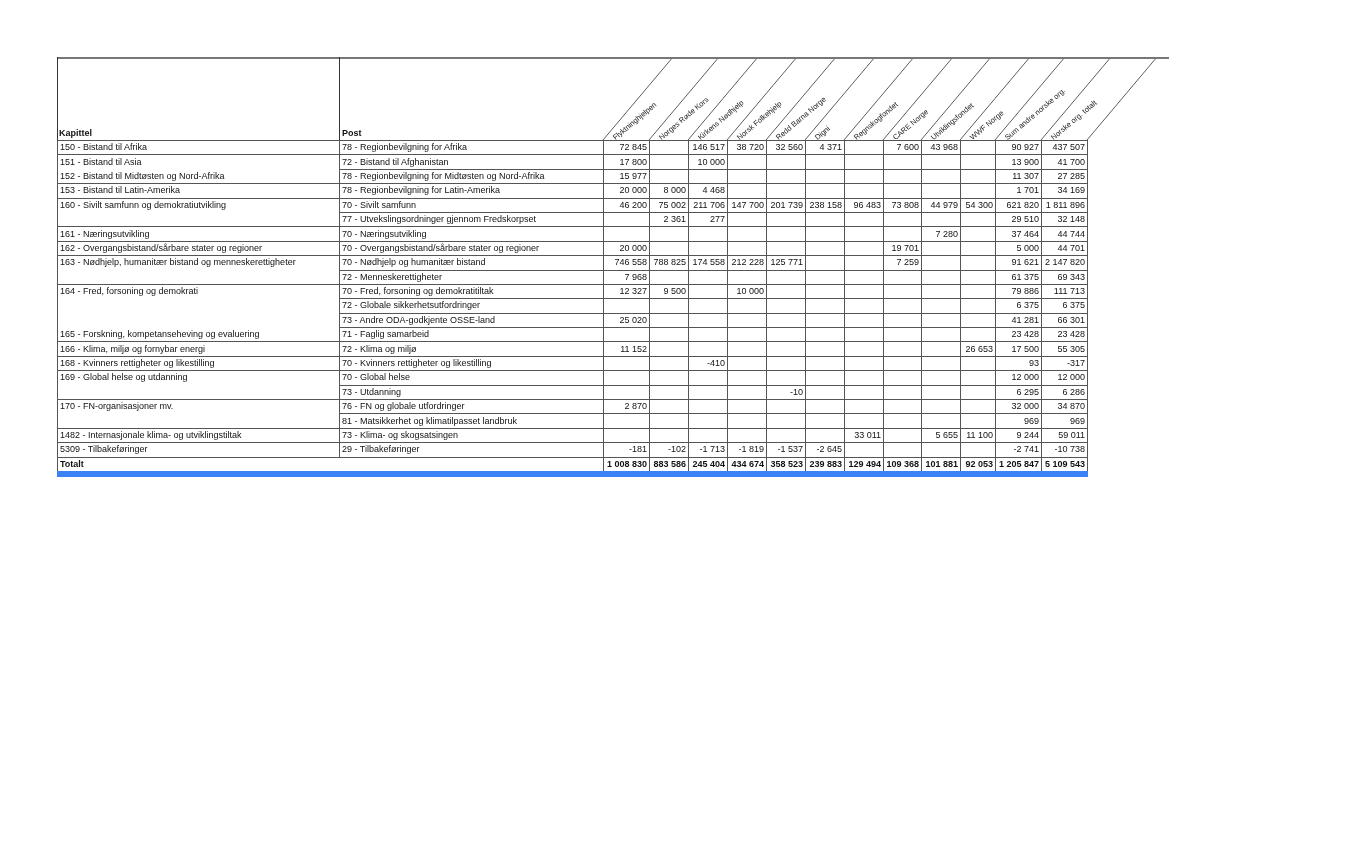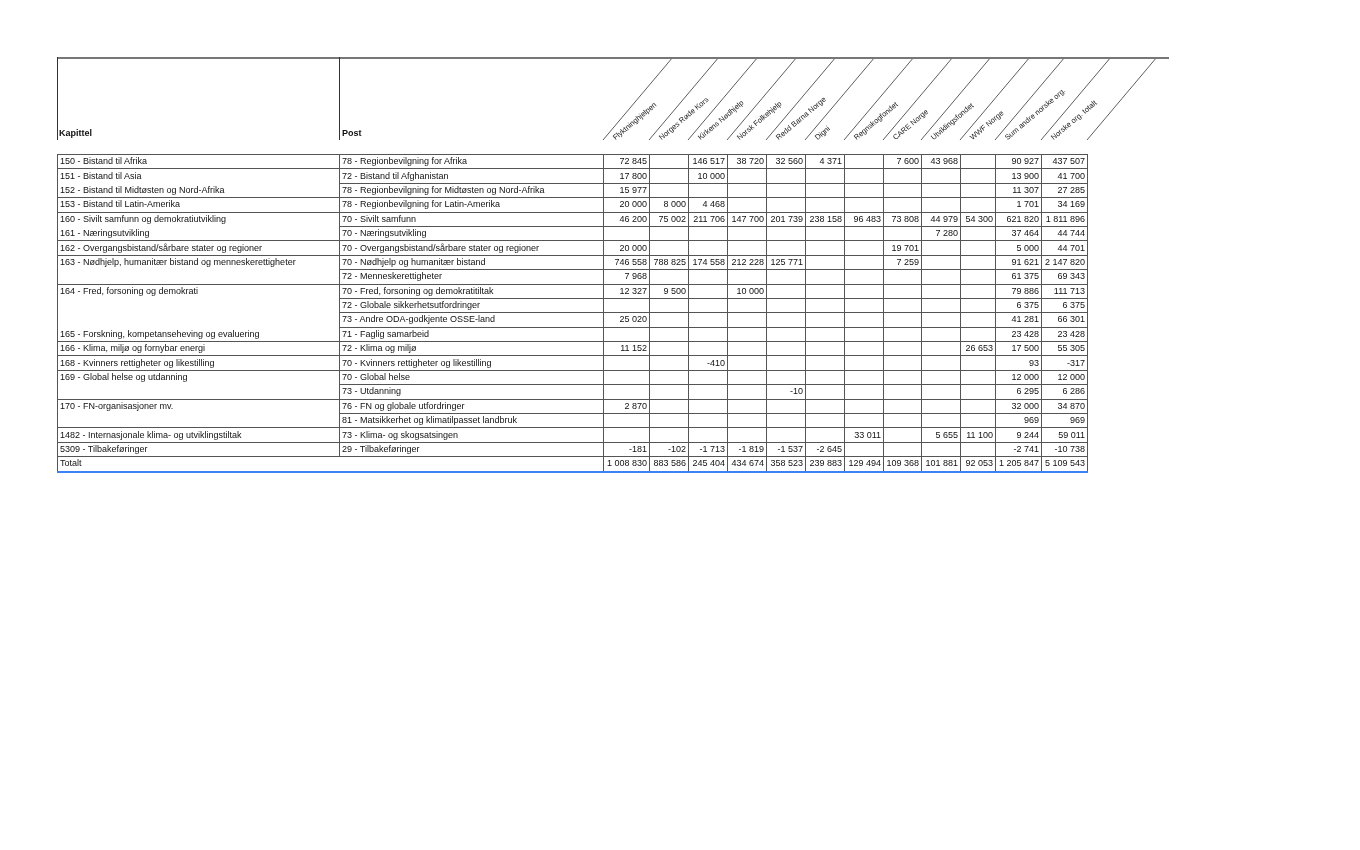--- a/index.html
+++ b/index.html
@@ -6,25 +6,25 @@
   body { width: 1360px; height: 850px; position: relative; overflow: hidden;
          font-family: "Liberation Sans", sans-serif; color: #111; }
   #sheet { position: absolute; left: 57px; top: 57px; }
   .hdr { position: relative; width: 1120px; height: 83px; }
   .hdr-line-top { position: absolute; left: 0; top: 0; width: 1112px; height: 2px; background: #777; }
   .hdr-left-border { position: absolute; left: 0; top: 0; width: 1px; height: 83px; background: #333; }
   .hdr-post-border { position: absolute; left: 282px; top: 0; width: 1px; height: 83px; background: #333; }
   .hdr-label { position: absolute; bottom: 2px; font-size: 9px; font-weight: bold; }
   #diag { position: absolute; left: 0; top: 0; }
   .rot { position: absolute; font-size: 7.5px; white-space: nowrap; transform-origin: 0 0; transform: rotate(-40deg); color: #222; }
-  table { border-collapse: collapse; table-layout: fixed; font-size: 9px; margin-top: 14px; }
+  table { border-collapse: collapse; table-layout: fixed; font-size: 9px; }
   td { border: 1px solid #555; height: 13.4px; padding: 0 2px; line-height: 13px; white-space: nowrap; overflow: hidden; }
   td.num { text-align: right; }
   td.nb-b { border-bottom-color: transparent; }
-  tr.total td { font-weight: normal; border-top: 1px solid #222; border-bottom: 2px solid #3b82f6; }
+  tr.total td { font-weight: bold; border-top: 1px solid #222; border-bottom: 6px solid #3b82f6; }
 </style>
 </head>
 <body>
 
 <div id="sheet">
   <div class="hdr">
     <svg id="diag" width="1120" height="84">
         <line x1="546" y1="83" x2="616" y2="0" stroke="#333" stroke-width="0.8"></line>
         <line x1="592" y1="83" x2="662" y2="0" stroke="#333" stroke-width="0.8"></line>
         <line x1="631" y1="83" x2="701" y2="0" stroke="#333" stroke-width="0.8"></line>
@@ -151,20 +151,36 @@
           <td class="num">201 739</td>
           <td class="num">238 158</td>
           <td class="num">96 483</td>
           <td class="num">73 808</td>
           <td class="num">44 979</td>
           <td class="num">54 300</td>
           <td class="num">621 820</td>
           <td class="num">1 811 896</td>
         </tr>
         <tr>
+          <td style="border-top-color: transparent;"></td>
+          <td>77 - Utvekslingsordninger gjennom Fredskorpset</td>
+          <td class="num"></td>
+          <td class="num">2 361</td>
+          <td class="num">277</td>
+          <td class="num"></td>
+          <td class="num"></td>
+          <td class="num"></td>
+          <td class="num"></td>
+          <td class="num"></td>
+          <td class="num"></td>
+          <td class="num"></td>
+          <td class="num">29 510</td>
+          <td class="num">32 148</td>
+        </tr>
+        <tr>
           <td>161 - Næringsutvikling</td>
           <td>70 - Næringsutvikling</td>
           <td class="num"></td>
           <td class="num"></td>
           <td class="num"></td>
           <td class="num"></td>
           <td class="num"></td>
           <td class="num"></td>
           <td class="num"></td>
           <td class="num"></td>

